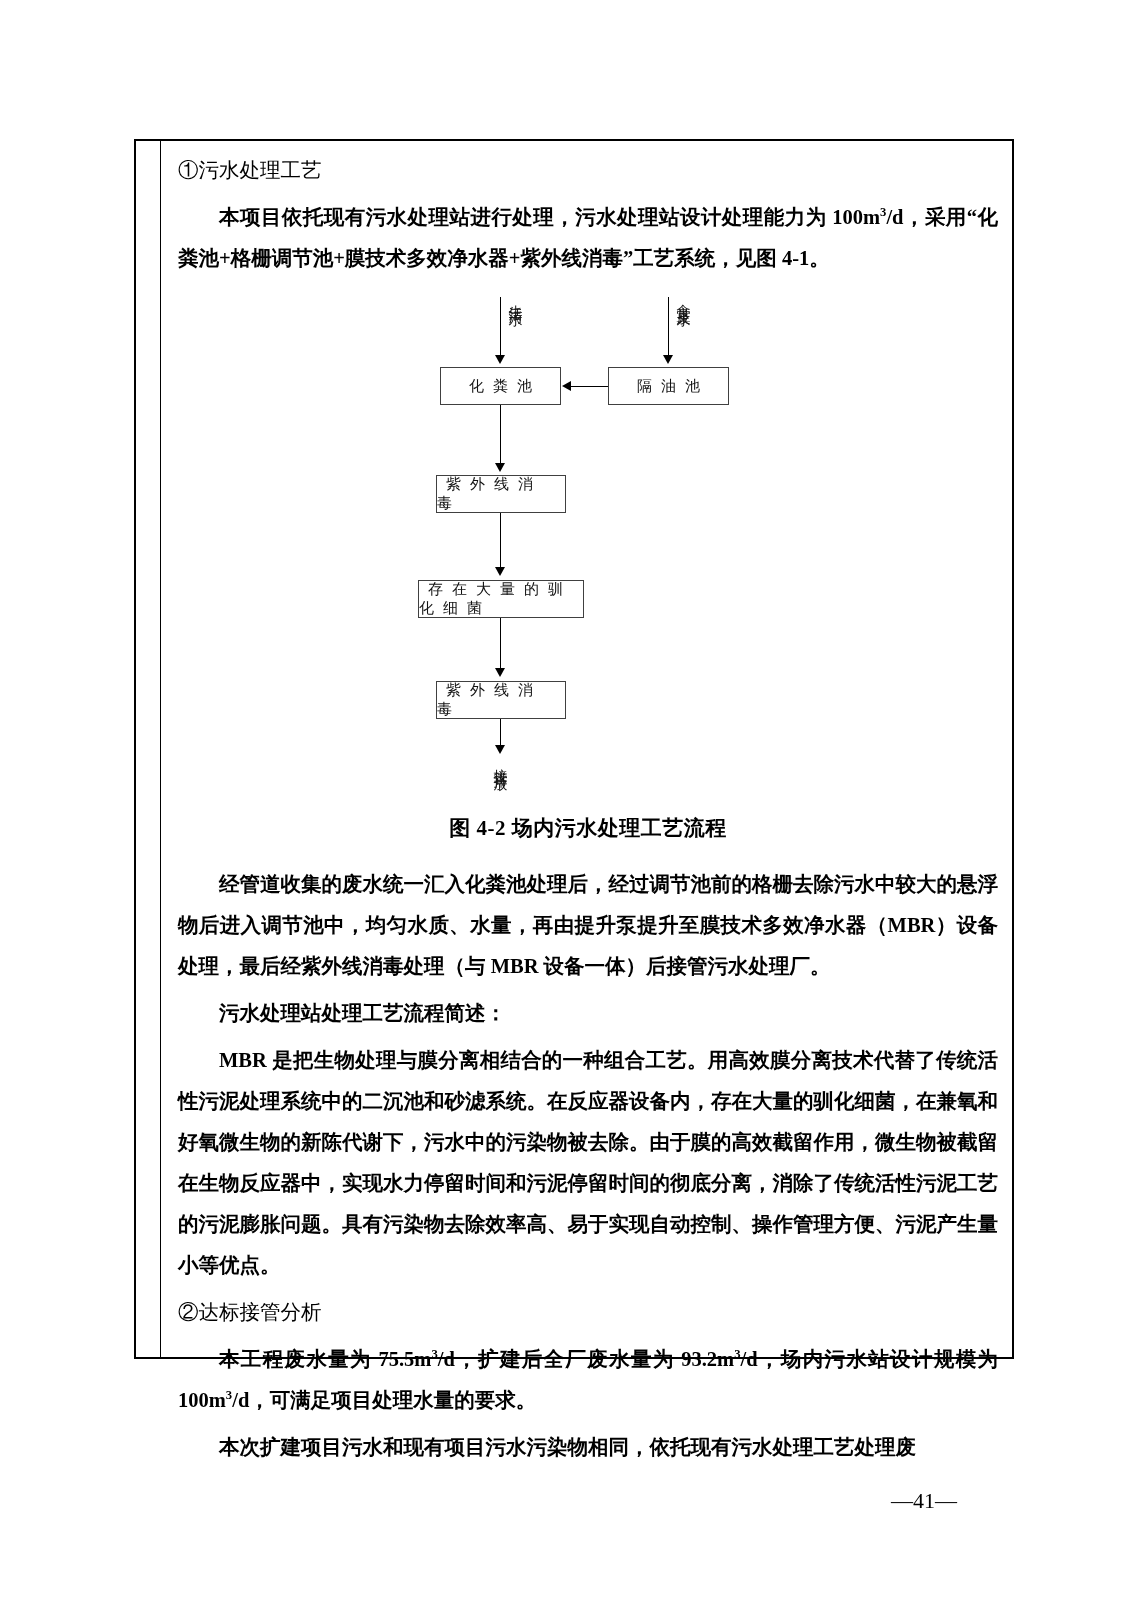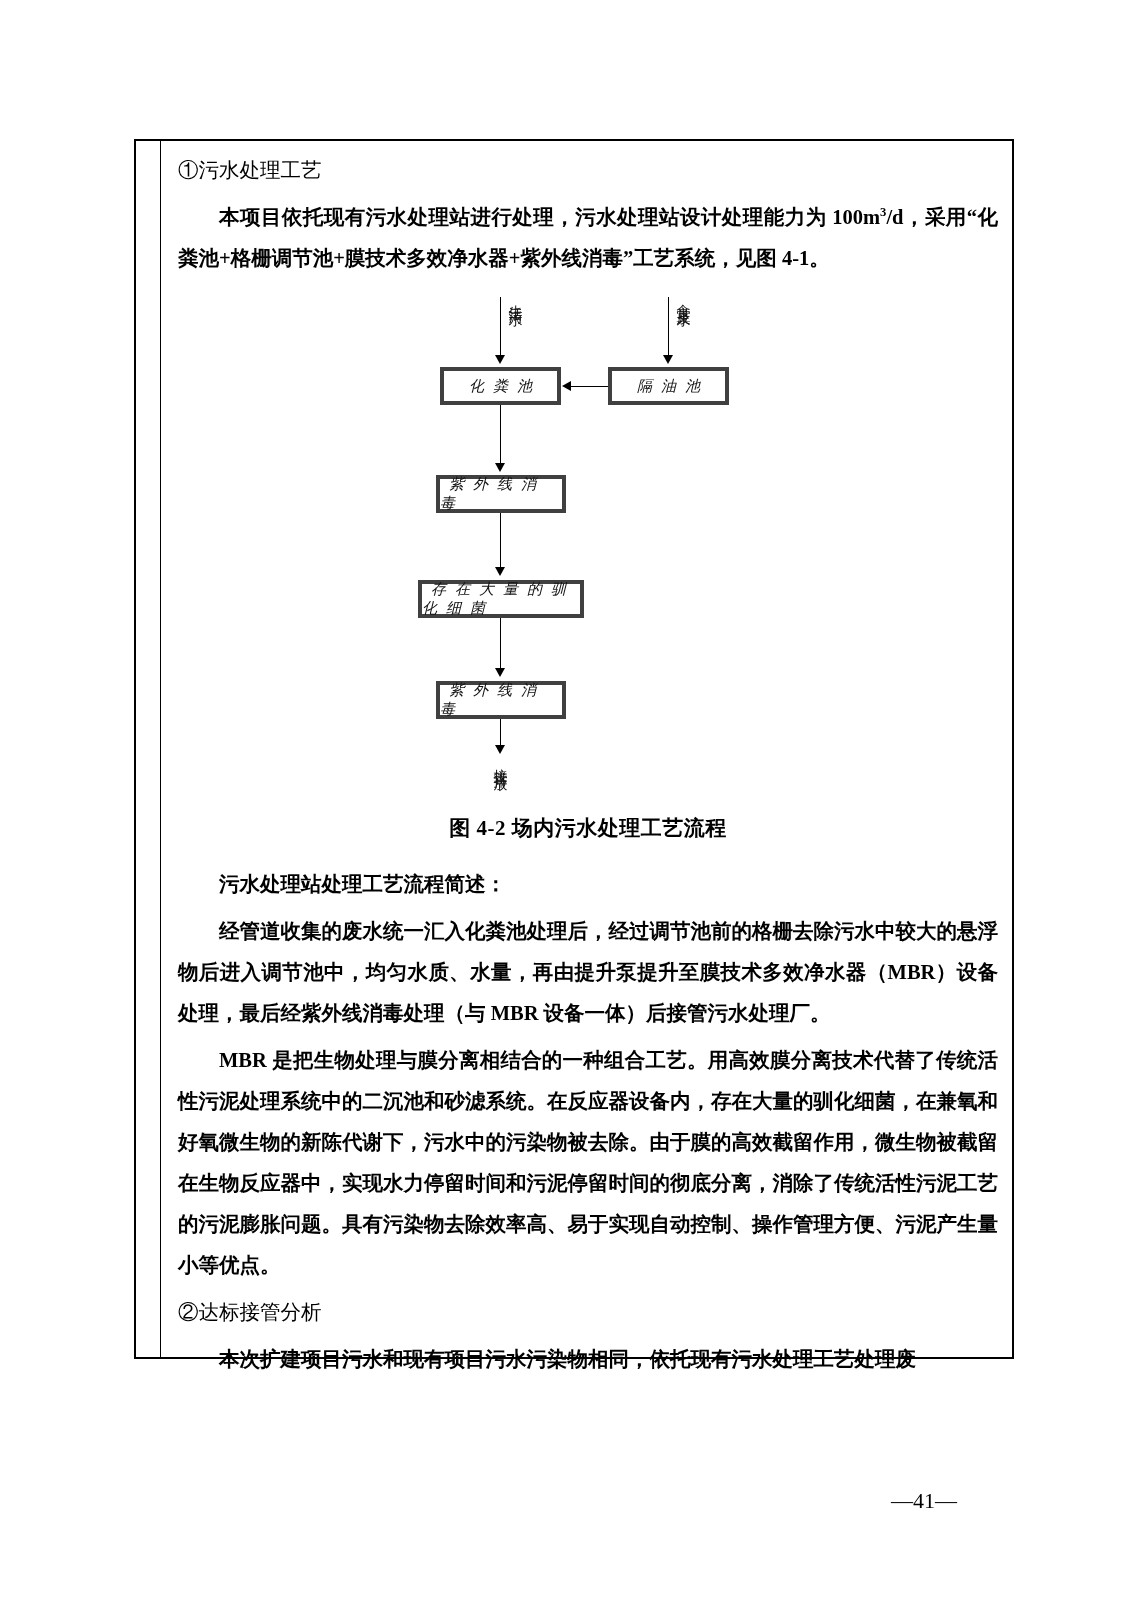--- a/index.html
+++ b/index.html
@@ -77,31 +77,30 @@
     writing-mode: vertical-rl;
     text-orientation: upright;
     font-size: 14px;
     letter-spacing: 3px;
     line-height: 15px;
     color: #111;
     white-space: nowrap;
   }
   .boxrow {
     position: absolute;
-    border: 4px solid #404040;
+    border: 1px solid #404040;
     background: #fff;
     box-sizing: border-box;
     display: flex;
     align-items: center;
     justify-content: center;
     font-size: 15px;
     letter-spacing: 9px;
     text-indent: 9px;
     color: #111;
-    font-style: italic;
   }
   .vline {
     position: absolute;
     width: 0;
     border-left: 1.6px solid #000;
   }
   .hline {
     position: absolute;
     height: 0;
     border-top: 1.6px solid #000;
@@ -189,35 +188,38 @@
       <div class="arrow-down" style="left:317px; top:460px;"></div>
 
       <div class="vtext" style="left:315px; top:472px;">接管排放</div>
     </div>
 
     <div style="height:155px;"></div>
 
     <div class="fig-caption">图 4-2 场内污水处理工艺流程</div>
 
     <p class="indent">
+      <span>经管道收集的废水统一汇入化粪池处理后，经过调节池前的格栅去除污水中较大的悬浮物后进入调节池中，均匀水质、水量，再由提升泵提升至膜技术多效净水器（MBR）设备处理，最后经紫外线消毒处理（与 MBR 设备一体）后接管污水处理厂。</span>
+    </p>
+
+    <p class="indent">
       <span>污水处理站处理工艺流程简述：</span>
-    </p>
-
-    <p class="indent">
-      <span>经管道收集的废水统一汇入化粪池处理后，经过调节池前的格栅去除污水中较大的悬浮物后进入调节池中，均匀水质、水量，再由提升泵提升至膜技术多效净水器（MBR）设备处理，最后经紫外线消毒处理（与 MBR 设备一体）后接管污水处理厂。</span>
     </p>
 
     <p class="indent">
       <span>MBR 是把生物处理与膜分离相结合的一种组合工艺。用高效膜分离技术代替了传统活性污泥处理系统中的二沉池和砂滤系统。在反应器设备内，存在大量的驯化细菌，在兼氧和好氧微生物的新陈代谢下，污水中的污染物被去除。由于膜的高效截留作用，微生物被截留在生物反应器中，实现水力停留时间和污泥停留时间的彻底分离，消除了传统活性污泥工艺的污泥膨胀问题。具有污染物去除效率高、易于实现自动控制、操作管理方便、污泥产生量小等优点。</span>
     </p>
 
     <p class="noindent">
       <span>②达标接管分析</span>
     </p>
 
+    <p class="indent">
+      <span>本工程废水量为 75.5m</span><sup>3</sup><span>/d，扩建后全厂废水量为 93.2m</span><sup>3</sup><span>/d，场内污水站设计规模为 100m</span><sup>3</sup><span>/d，可满足项目处理水量的要求。</span>
+    </p>
 
     <p class="indent">
       <span>本次扩建项目污水和现有项目污水污染物相同，依托现有污水处理工艺处理废</span>
     </p>
 
   </div>
 
   <div class="page-number">—41—</div>
 </div>
 

